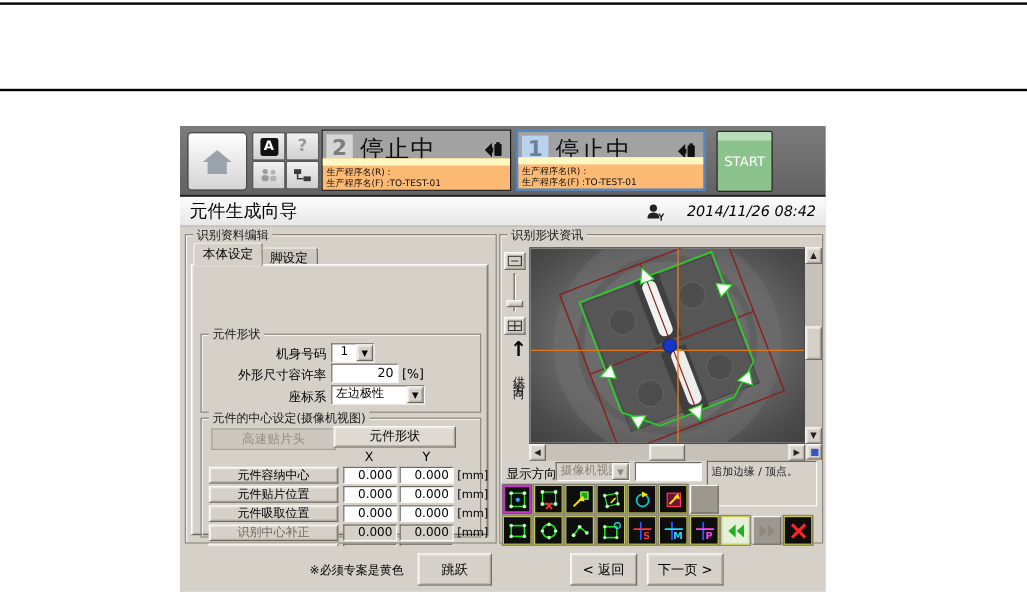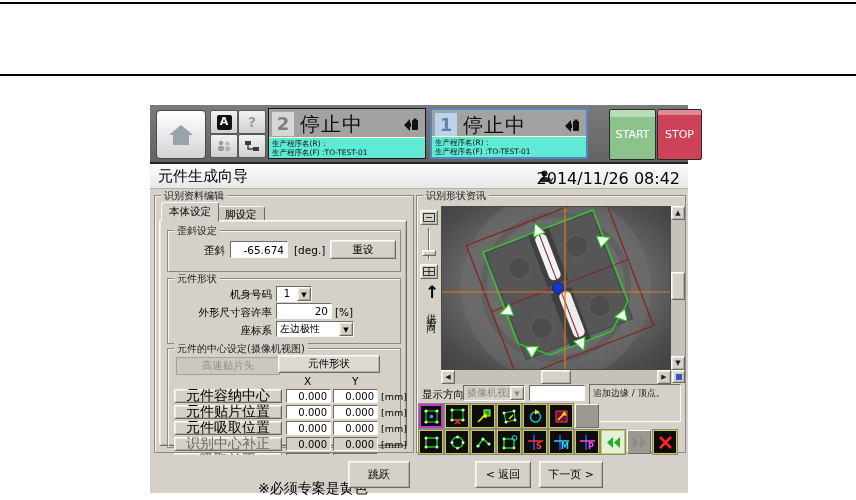--- a/index.html
+++ b/index.html
@@ -21,33 +21,33 @@
     text-align:center;border-radius:2px;}
   .sm-btn.q{color:#9a9a9a;font-weight:bold;font-size:14px;}
   .mpanel{position:absolute;top:3px;width:158px;height:51px;background:#8f8f8f;border:1px solid #161616;box-sizing:border-box;}
   .mpanel.sel{border:2px solid #4f86c6;}
   .mp-top{position:absolute;left:0;top:0;right:0;height:30px;background:#a2a2a2;}
   .mp-no{position:absolute;left:3px;top:3px;width:22px;height:24px;background:#d6d6d6;color:#7e7e7e;
     font-size:18px;font-weight:bold;text-align:center;line-height:24px;}
   .mpanel.sel .mp-no{background:#b9d3ee;color:#6e7f96;}
   .mp-status{position:absolute;left:31px;top:2px;font-size:20px;color:#0d0d0d;letter-spacing:1px;}
   .mp-feeder{position:absolute;right:5px;top:6px;}
-  .mp-bot{position:absolute;left:0;bottom:0;right:0;height:19px;background:#5eead4;border-top:1px solid #fef9c3;
+  .mp-bot{position:absolute;left:0;bottom:0;right:0;height:19px;background:#fdba74;border-top:6px solid #fef9c3;
     font-size:7.5px;line-height:9px;padding:1px 0 0 3px;color:#0d0d0d;}
   .start-btn,.stop-btn{position:absolute;top:4px;height:49px;border:1px solid #2a2a2a;color:#fff;
-    font-size:11px;display:flex;align-items:center;justify-content:center;border-radius:2px;margin-left:12px;}
+    font-size:11px;display:flex;align-items:center;justify-content:center;border-radius:2px;}
   .start-btn{left:447px;width:45px;background:linear-gradient(#b8ddb8 0 14%,#8cc28c 15%);}
   .stop-btn{left:495px;width:43px;background:linear-gradient(#e08a97 0 10%,#ce4257 11%);}
 
   
   .titlebar{position:absolute;left:0;top:57px;width:538px;height:27px;box-sizing:border-box;
     background:linear-gradient(#fdfdfd,#e7e7e7);border-top:2px solid #222;border-bottom:1px solid #b5b2aa;}
   .tb-title{position:absolute;left:8px;top:3px;font-size:15px;color:#000;}
   .tb-user{position:absolute;left:388px;top:5px;}
-  .tb-date{position:absolute;right:8px;top:5px;font-size:16px;}
+  .tb-date{position:absolute;right:8px;top:5px;font-size:12px;font-style:italic;}
 
   
   .main{position:absolute;left:0;top:84px;width:538px;height:266px;background:#d5d1c9;}
   .gb{position:absolute;border:1px solid #8d897f;box-shadow:inset 1px 1px 0 rgba(255,255,255,.75);}
   .gb-legend{position:absolute;top:-7px;left:6px;background:#d5d1c9;padding:0 3px;font-size:10px;color:#1a1a1a;}
   .gb-left{left:4px;top:6px;width:258px;height:256px;}
   .gb-right{left:266px;top:6px;width:268px;height:256px;}
 
   .raised{background:#d5d1c9;border:1px solid;border-color:#fdfbf7 #6f6b63 #6f6b63 #fdfbf7;
     box-shadow:inset 1px 1px 0 #eceae4,inset -1px -1px 0 #b3afa5;box-sizing:border-box;}
@@ -63,21 +63,21 @@
     border:1px solid;border-color:#6f6b63 #fdfbf7 #fdfbf7 #6f6b63;background:#fff;box-sizing:border-box;
     font-family:"DejaVu Sans","Liberation Sans",sans-serif;}
   .pbtn{font-size:10.5px;display:flex;align-items:center;justify-content:center;cursor:default;}
   .dd{position:absolute;height:16px;display:flex;box-sizing:border-box;
     border:1px solid;border-color:#6f6b63 #fdfbf7 #fdfbf7 #6f6b63;background:#fff;}
   .dd-val{flex:1;font-size:10px;line-height:14px;padding:0 3px;overflow:hidden;white-space:nowrap;}
   .dd-btn{width:14px;font-size:7px;line-height:14px;text-align:center;}
   .dd.dis{background:#d5d1c9;}
   .dd.dis .dd-val{color:#8a867c;}
 
-  .crow-lbl{position:absolute;height:14px;font-size:14px;}
+  .crow-lbl{position:absolute;height:14px;font-size:10px;}
   .cell{position:absolute;height:14px;font-size:10px;text-align:right;padding:0 3px;line-height:13px;box-sizing:border-box;
     border:1px solid;border-color:#6f6b63 #fdfbf7 #fdfbf7 #6f6b63;}
   .cell.ed{background:#fff;}
   .cell.ro{background:#d5d1c9;}
   input.cell{font-family:"DejaVu Sans","Liberation Sans",sans-serif;}
   .unit{position:absolute;font-size:9.5px;text-align:center;}
 
   
   .canvas{position:absolute;left:24px;top:10px;width:228px;height:162px;border:1px solid #4a4a4a;box-sizing:content-box;}
   .sb{position:absolute;background:#c6c2ba;}
@@ -91,21 +91,21 @@
   .tbar{position:absolute;left:2px;display:flex;gap:2px;}
   .ibtn{width:24px;height:24px;background:#0d0d0d;border:1px solid #c9c94e;box-shadow:0 0 0 1px #8a8880;
     display:flex;align-items:center;justify-content:center;box-sizing:border-box;}
   .ibtn.sel{border:2px solid #c637c6;}
   .ibtn.dis{background:#9c988f;border:1px solid;border-color:#fdfbf7 #6f6b63 #6f6b63 #fdfbf7;box-shadow:none;}
   .ibtn.lite{background:#e4f0d8;}
 
   
   .footer{position:absolute;left:0;top:350px;width:538px;height:38px;background:#d5d1c9;}
   .fbtn{position:absolute;top:6px;height:27px;font-size:11px;}
-  .fnote{position:absolute;left:108px;top:13px;font-size:14px;margin-top:12px;}
+  .fnote{position:absolute;left:108px;top:13px;font-size:10px;}
 </style>
 </head>
 <body>
 
 <div class="rule rule-top"></div>
 <div class="rule rule-mid"></div>
 
 <div class="screen">
 
   <div class="hdr">
@@ -163,21 +163,20 @@
           <path d="M2,10 L8,4 L8,8 L9,8 L9,12 L8,12 L8,16 Z" fill="#111"></path>
         </svg>
       </div>
       <div class="mp-bot">
         <div>生产程序名(R) :</div>
         <div>生产程序名(F) :TO-TEST-01</div>
       </div>
     </div>
 
     <div class="start-btn">START</div>
-    <div class="stop-btn">STOP</div>
   </div>
 
   <div class="titlebar">
     <div class="tb-title">元件生成向导</div>
     <svg class="tb-user" width="16" height="16" viewBox="0 0 16 16">
       <circle cx="6.5" cy="4.5" r="3" fill="#222"></circle>
         <path d="M1.5,13 Q1.5,8 6.5,8 Q11.5,8 11.5,13 Z" fill="#222"></path>
       <path d="M11,9 l2,3 M15,9 l-2,3 l0,3" stroke="#222" stroke-width="1.2" fill="none"></path>
     </svg>
     <div class="tb-date">2014/11/26 08:42</div>
@@ -185,27 +184,20 @@
 
   <div class="main">
 
     <div class="gb gb-left">
       <span class="gb-legend">识别资料编辑</span>
 
       <div class="tab" style="left:6px;top:6px;">本体设定</div>
       <div class="tab off" style="left:62px;">脚设定</div>
       <div class="tabpanel raised"></div>
 
-      <div class="fs" style="left:12px;top:34px;width:232px;height:40px;">
-        <span class="gb-legend">歪斜设定</span>
-        <span class="lbl" style="position:absolute;left:36px;top:13px;">歪斜</span>
-        <input class="tbx" style="left: 62px; top: 10px; width: 58px;" value="-65.674">
-        <span class="lbl" style="position:absolute;left:126px;top:13px;">[deg.]</span>
-        <div class="pbtn raised" style="position:absolute;left:162px;top:9px;width:66px;height:19px;">重设</div>
-      </div>
 
       <div class="fs" style="left:12px;top:82px;width:232px;height:64px;">
         <span class="gb-legend">元件形状</span>
         <span class="lbl" style="position:absolute;right:128px;top:9px;">机身号码</span>
         <div class="dd" style="left:108px;top:7px;width:36px;">
           <span class="dd-val" style="text-align:center;">1</span>
           <span class="dd-btn raised">▼</span>
         </div>
         <span class="lbl" style="position:absolute;right:128px;top:27px;">外形尺寸容许率</span>
         <input class="tbx" style="left: 108px; top: 24px; width: 56px; height: 16px;" value="20">

